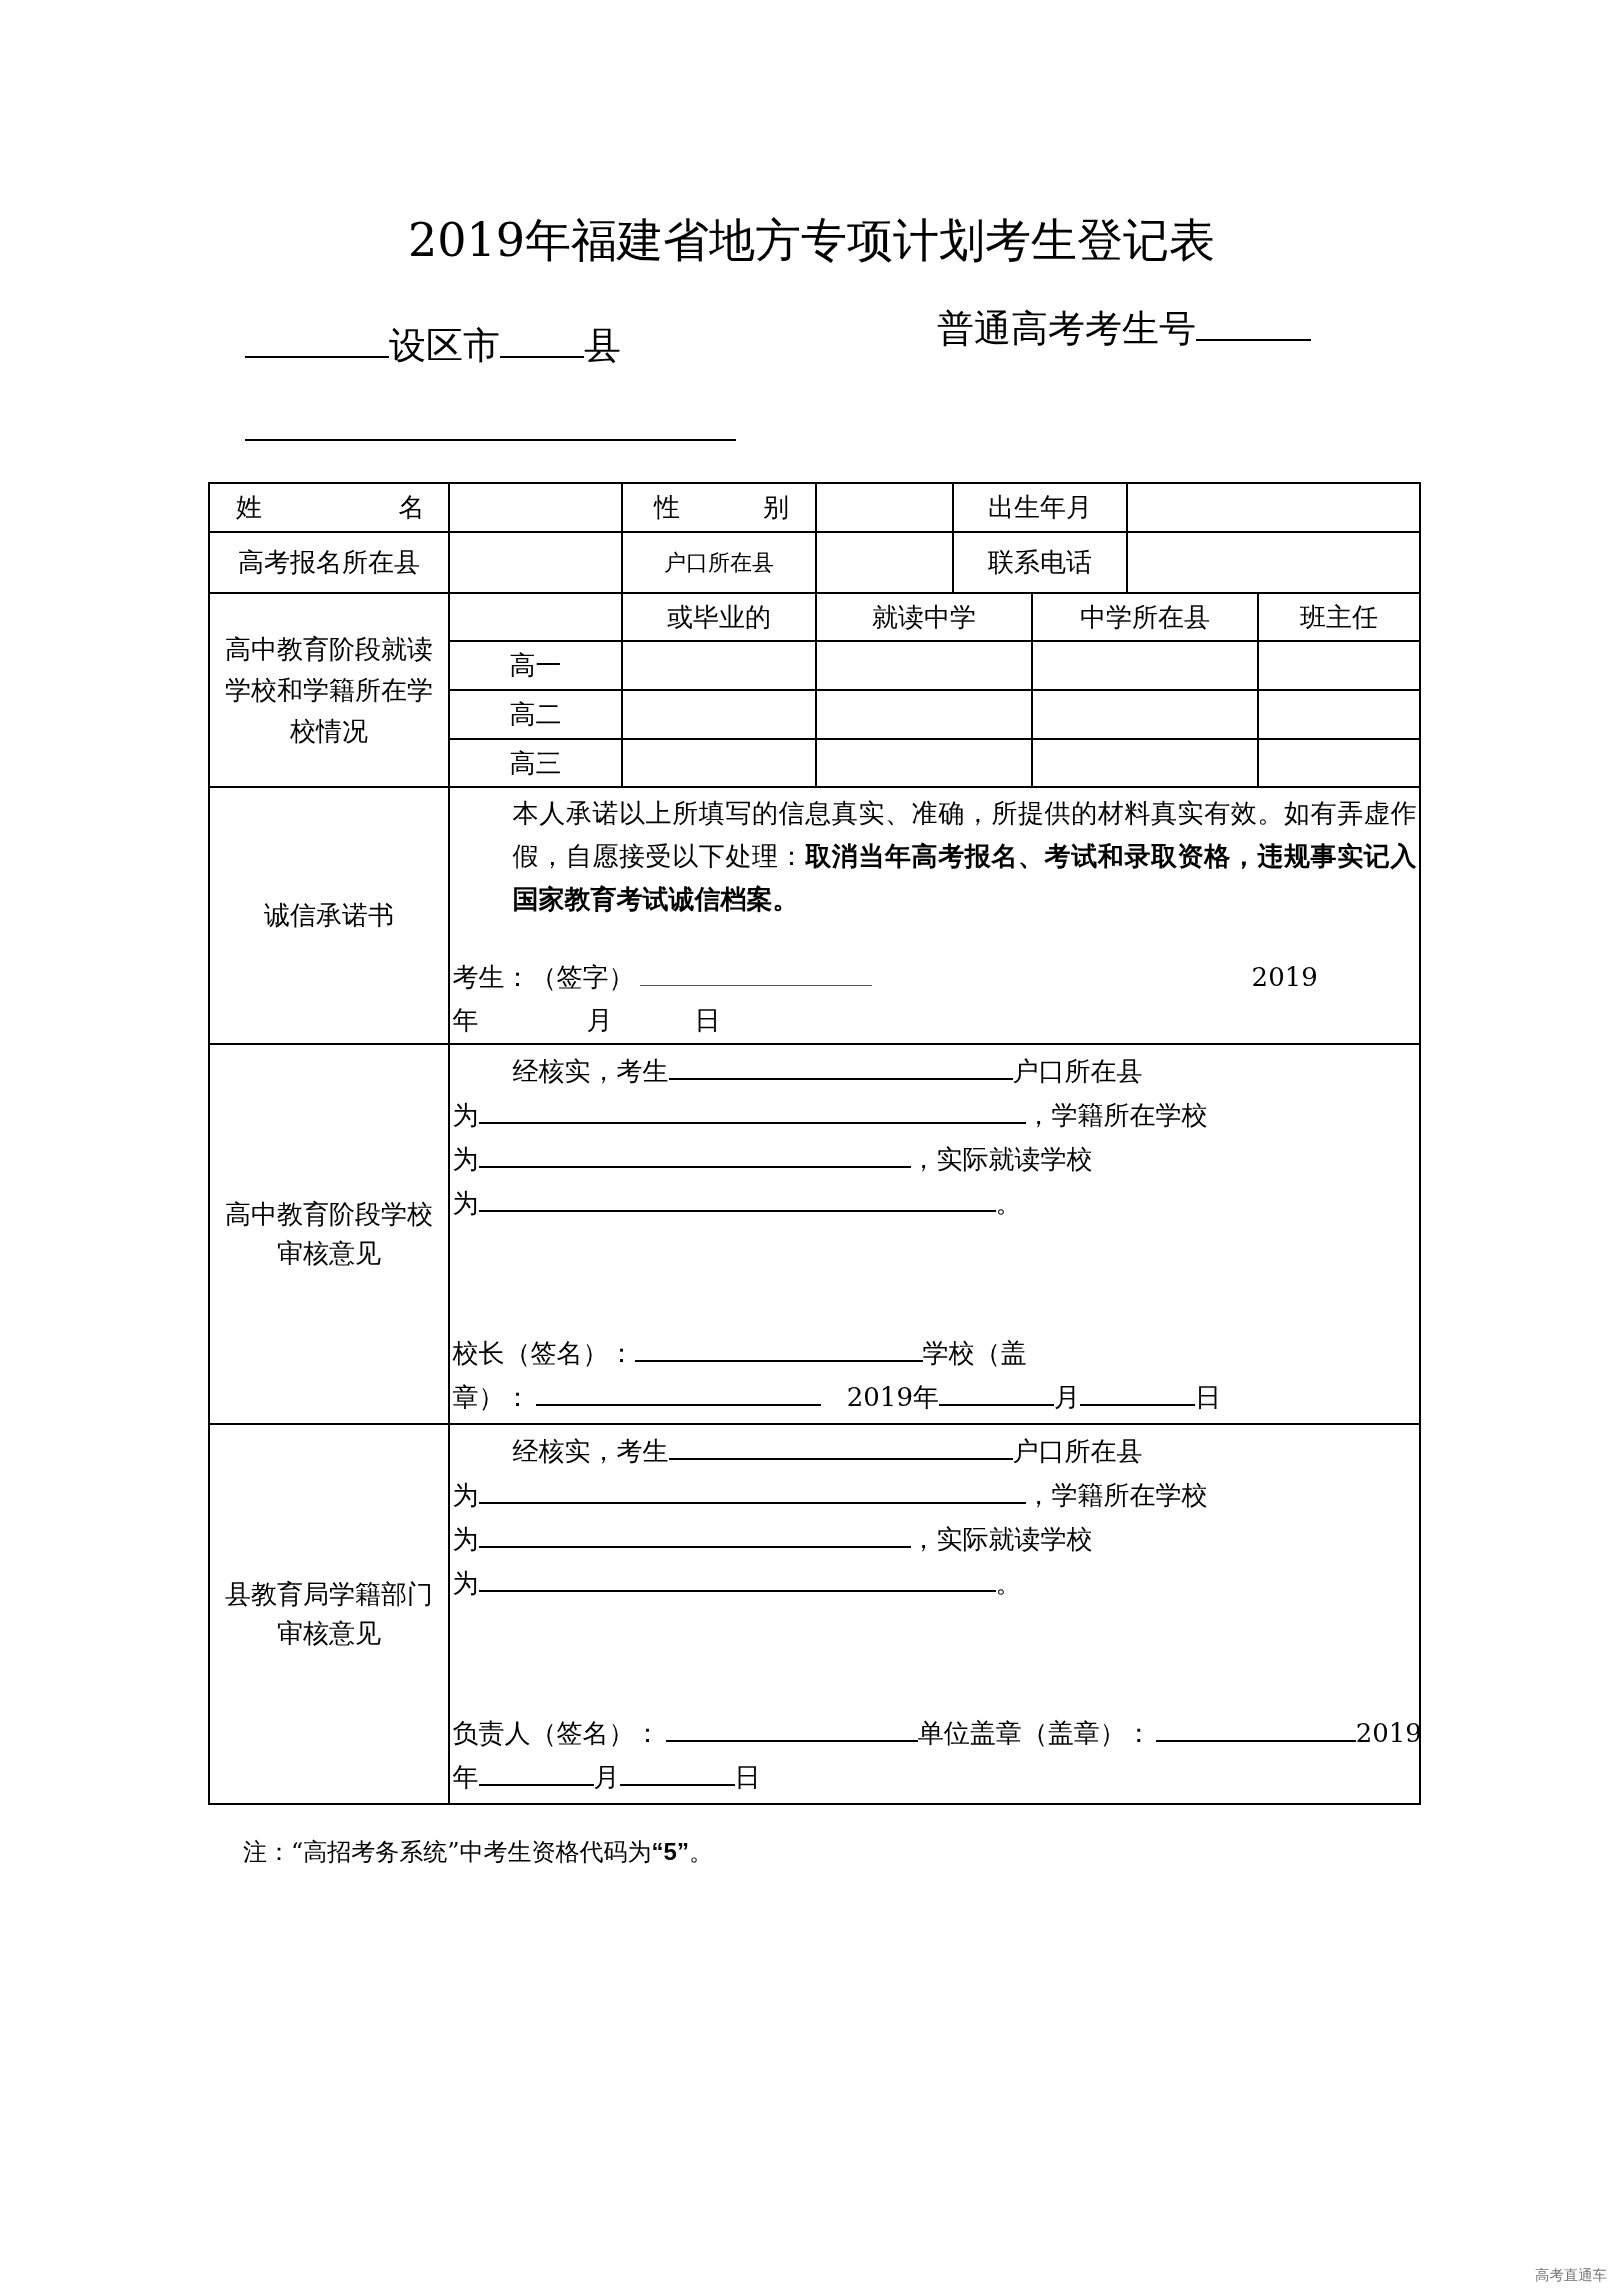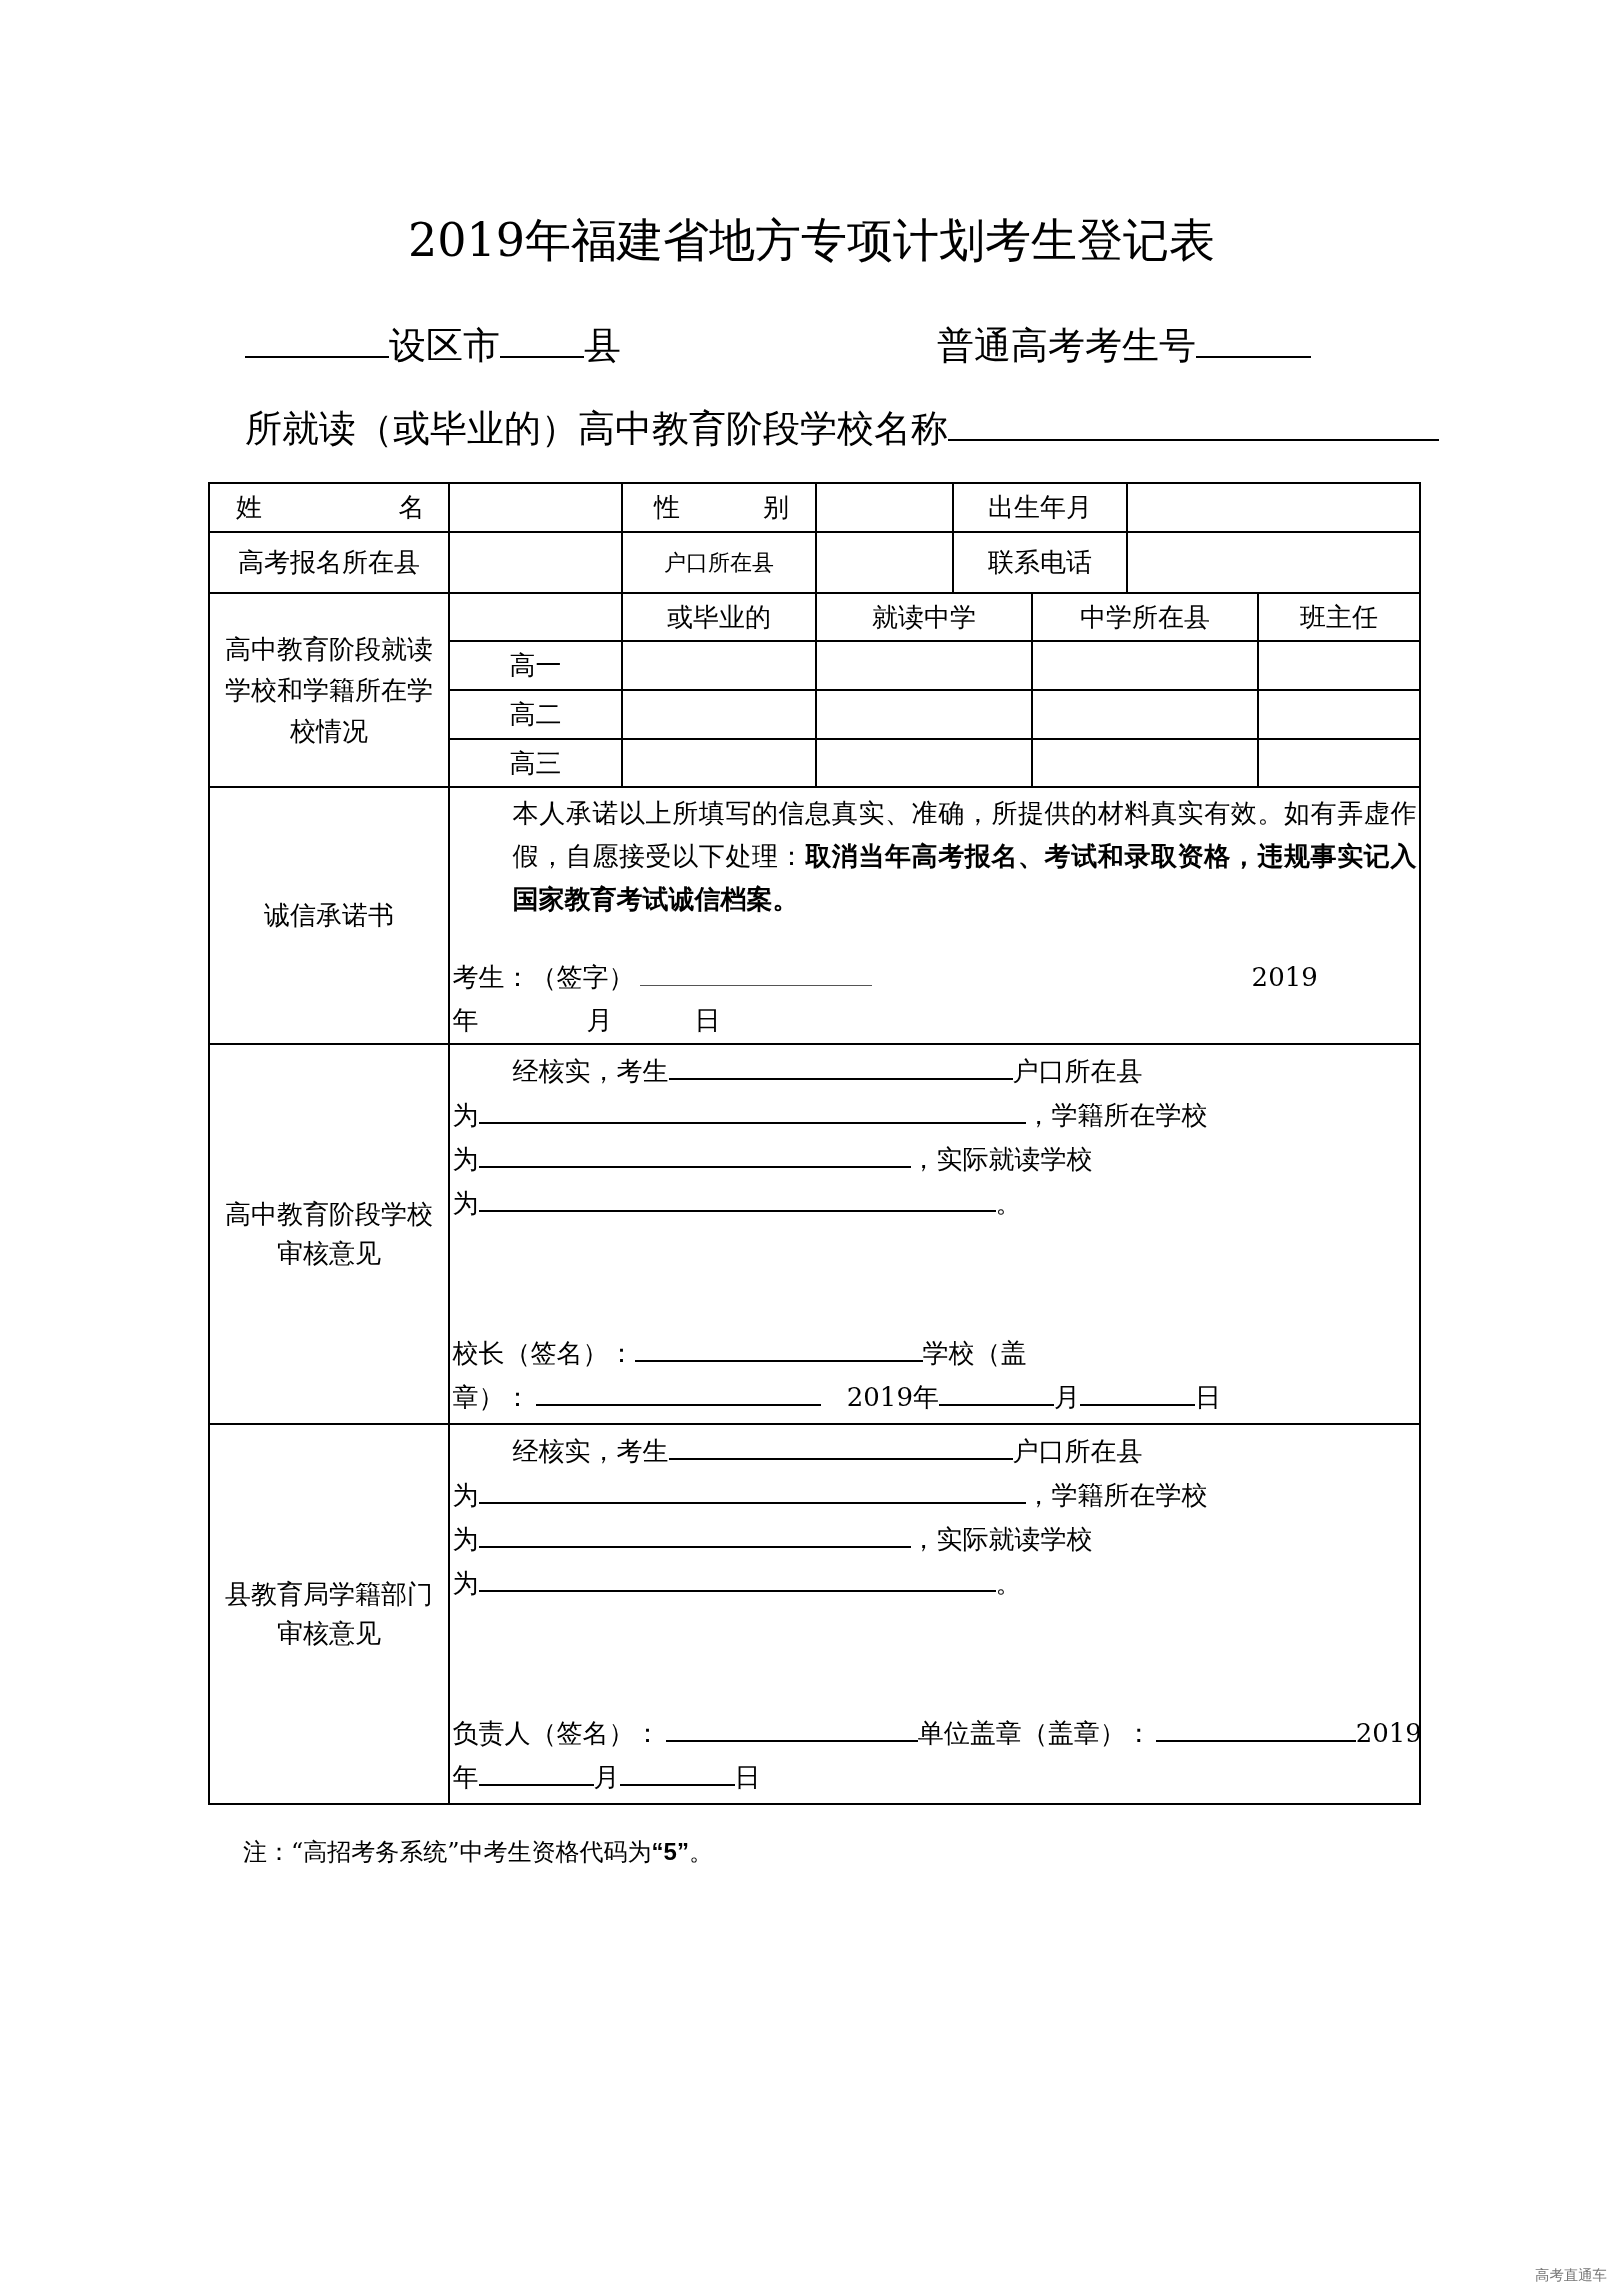--- a/index.html
+++ b/index.html
@@ -27,26 +27,26 @@
   .watermark { left: 1535px; top: 2266px; font-family: "DejaVu Sans", sans-serif; font-size: 14.4px; color: #777; }
 </style>
 </head>
 <body>
 
 <div class="abs title">2019年福建省地方专项计划考生登记表</div>
 
 <div class="abs hdr" style="left:245px; top:327px;">
   <span class="ul" style="width:144px;"></span><span>设区市</span><span class="ul" style="width:84px;"></span><span>县</span>
 </div>
-<div class="abs hdr" style="left:937px; top:327px;">
+<div class="abs hdr" style="left:937px; top:310px;">
   <span>普通高考考生号</span><span class="ul" style="width:115px;"></span>
 </div>
 
 <div class="abs hdr" style="left:245px; top:410px;">
-  <span>所就读（或毕业的）高中教育阶段学校名称</span><span class="ul" style="width:491px;"></span>
+  <span class="ul" style="width:491px;"></span>
 </div>
 
 <table class="form">
   <colgroup>
     <col style="width:240px">
     <col style="width:173px">
     <col style="width:194px">
     <col style="width:137px">
     <col style="width:79px">
     <col style="width:95px">

